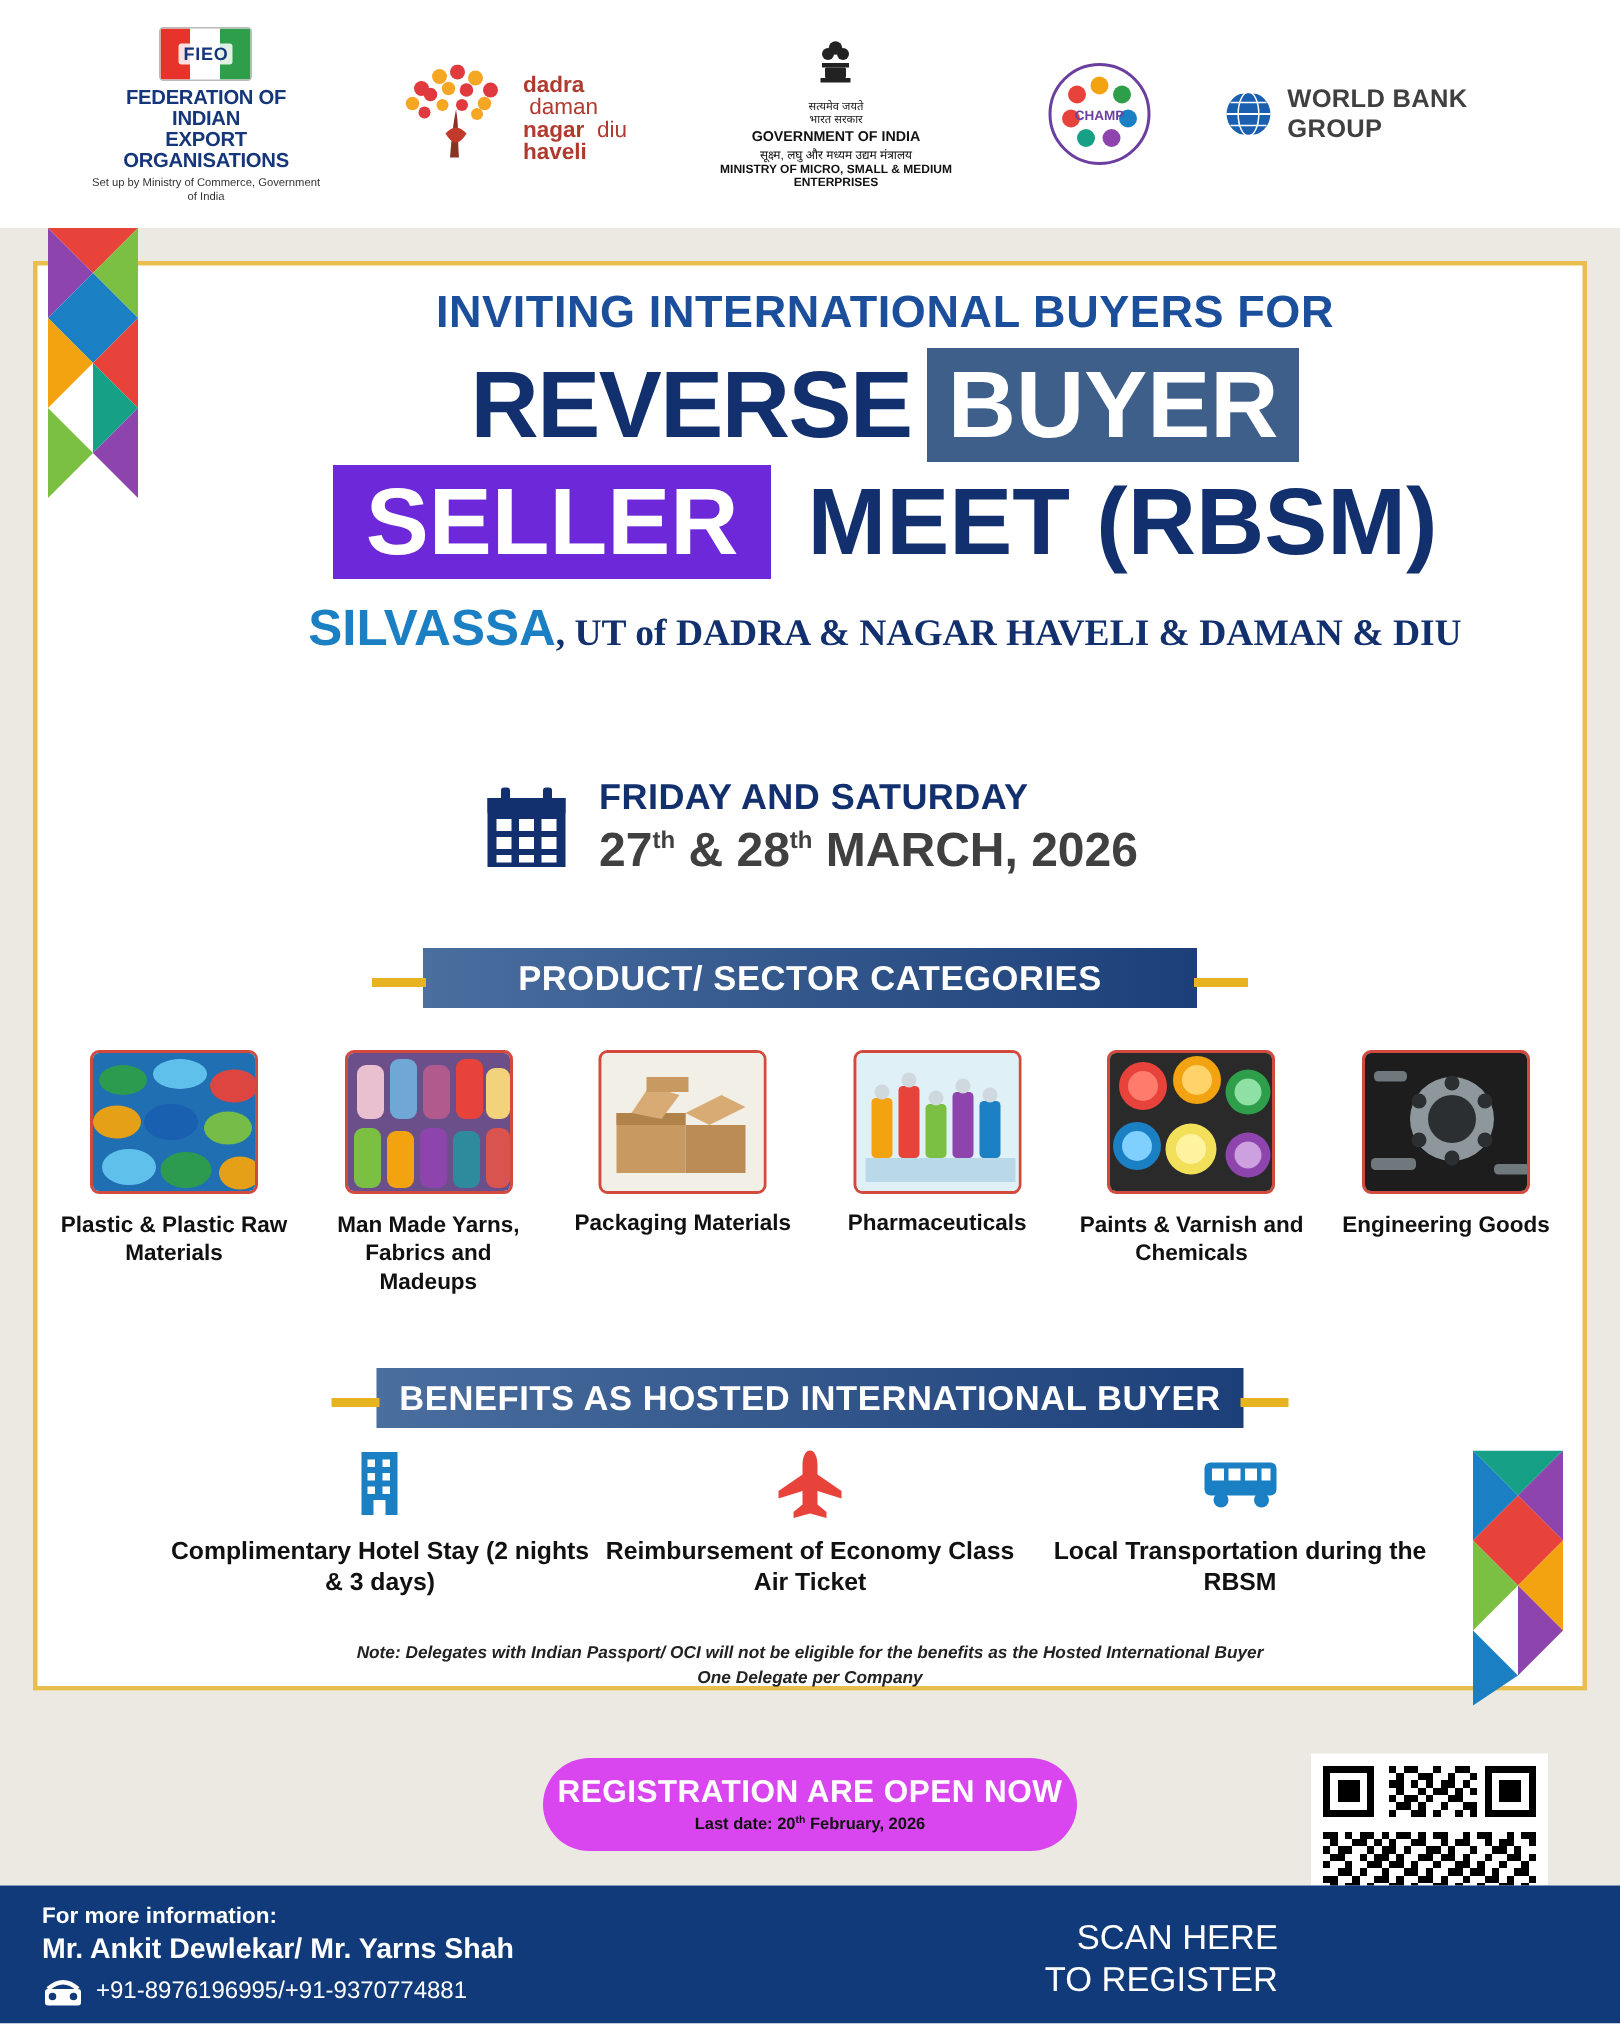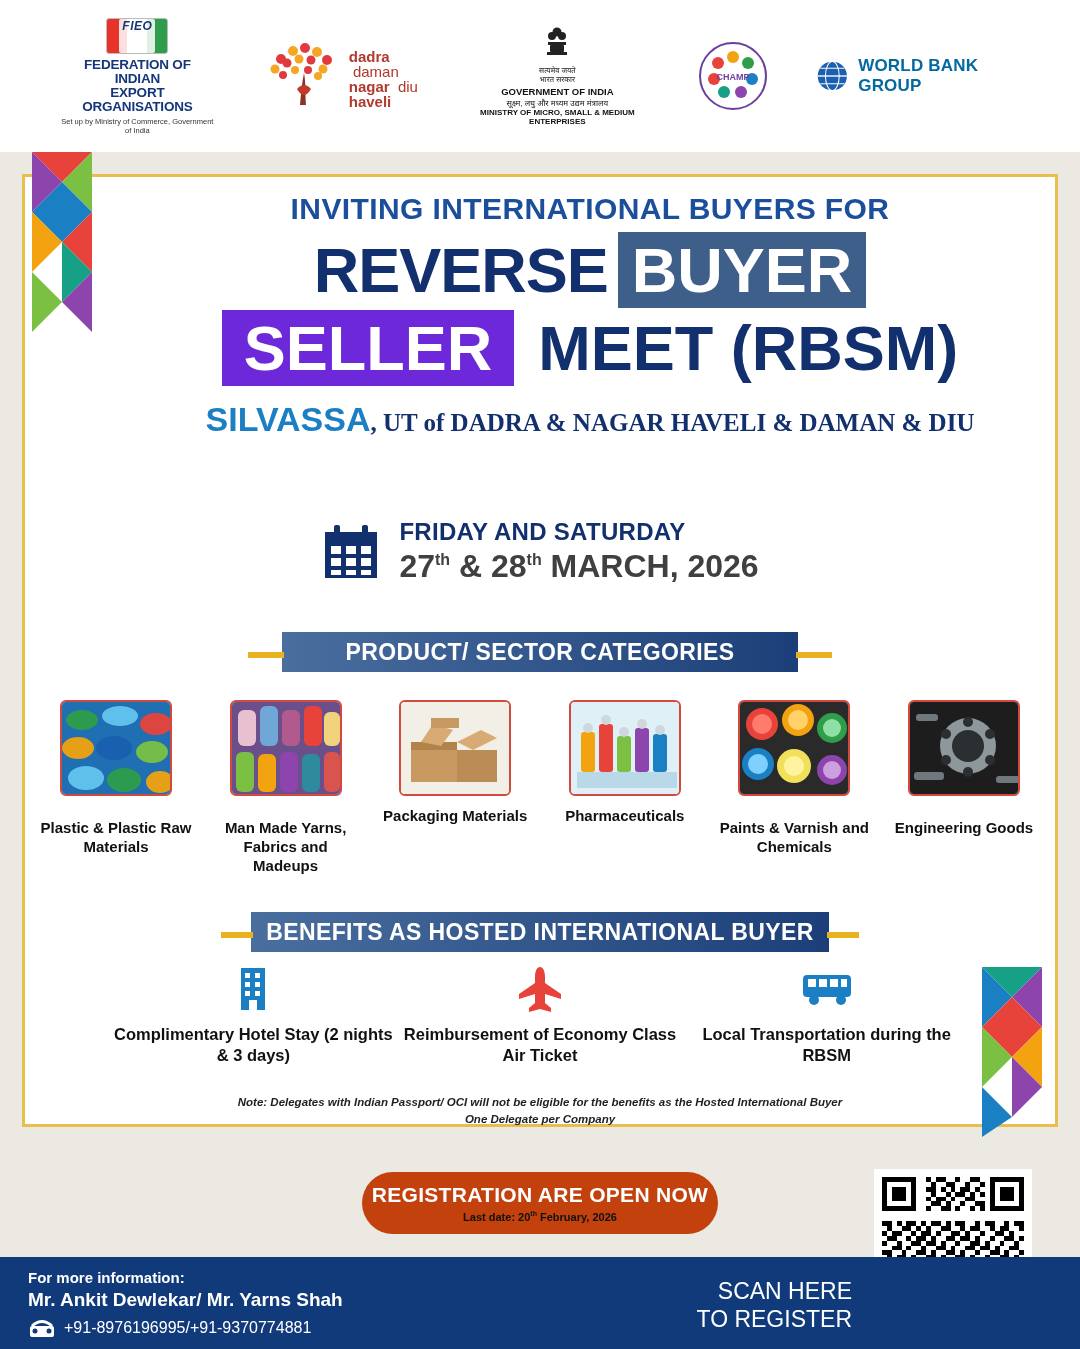--- a/index.html
+++ b/index.html
@@ -22,23 +22,22 @@
     padding: 0 60px;
     background: #ffffff;
   }
   .logo-block { display:flex; flex-direction:column; align-items:center; justify-content:center; }
 
   
   .fieo-mark {
     width: 62px; height: 36px; border-radius:3px;
     background: linear-gradient(90deg,#e8332a 0 33%, #ffffff 33% 66%, #2e9e4a 66% 100%);
     border: 1px solid #bbb;
-    display:flex; justify-content:center;
+    display:flex; align-items:center; justify-content:center;
     position: relative;
-    font-style: italic;
   }
   .fieo-mark span {
     font-size: 12px; font-weight: bold; color:#16367a; letter-spacing:0.5px;
     background: rgba(255,255,255,0.85); padding: 0 3px; border-radius: 2px;
   }
   .fieo-text { margin-top:4px; text-align:center; }
   .fieo-text .l1 { color:#16367a; font-weight:bold; font-size:13.5px; line-height:14px; letter-spacing:-0.2px;}
   .fieo-text .l2 { color:#333; font-size:7.5px; margin-top:3px; }
 
   
@@ -59,21 +58,21 @@
   .emblem-block .t3 { font-size:8px; font-weight:bold; color:#111;}
 
   
   .champ {
     width: 74px; height: 74px; position:relative;
   }
 
   
   .wb { display:flex; align-items:center; gap:10px;}
   .wb-globe { width:38px; height:38px; }
-  .wb-text { font-size:17px; font-weight:bold; color:#0369a1; letter-spacing:0.2px;}
+  .wb-text { font-size:17px; font-weight:bold; color:#404040; letter-spacing:0.2px;}
 
   
   .poster {
     position:absolute; top:152px; left:0; width:1080px; height:1105px;
     background:#ece9e2;
     overflow:hidden;
   }
   .inner-frame {
     position:absolute; top:22px; left:22px; right:22px; bottom:130px;
     background:#ffffff;
@@ -150,21 +149,21 @@
   .cats {
     position:absolute; top:548px; left:40px; width:1000px;
     display:flex; justify-content:space-between; align-items:flex-start;
   }
   .cat { width:152px; display:flex; flex-direction:column; align-items:center;}
   .cat .thumb {
     width:112px; height:96px; border:2px solid #d24a3d; border-radius:6px;
     overflow:hidden; position:relative;
   }
   .cat .label {
-    margin-top:22px; text-align:center; color:#111; font-weight:bold; font-size:15px; line-height:19px;
+    margin-top:11px; text-align:center; color:#111; font-weight:bold; font-size:15px; line-height:19px;
   }
   .cat.c3 .thumb, .cat.c4 .thumb { margin-top: 0; }
   .cat.c3 .label, .cat.c4 .label { margin-top:10px; }
 
   
   .benefits {
     position:absolute; top:812px; left:110px; width:860px;
     display:flex; justify-content:space-between;
   }
   .benefit { width:290px; text-align:center; }
@@ -172,21 +171,21 @@
   .benefit .btxt { margin-top:10px; font-weight:bold; font-size:16.5px; color:#111; line-height:21px;}
 
   .note {
     position:absolute; top:942px; left:0; width:1080px; text-align:center;
     font-size:11.5px; font-style:italic; color:#222; line-height:17px; font-weight:bold;
   }
 
   
   .reg-pill {
     position:absolute; top:1020px; left:50%; transform:translateX(-50%);
-    width:356px; height:62px; border-radius:32px; background:#c2410c;
+    width:356px; height:62px; border-radius:32px; background:#d946ef;
     display:flex; flex-direction:column; align-items:center; justify-content:center;
   }
   .reg-pill .r1 { color:#ffffff; font-weight:bold; font-size:21px; letter-spacing:0.3px;}
   .reg-pill .r2 { color:#111; font-weight:bold; font-size:11px; margin-top:3px;}
   .reg-pill .r2 sup { font-size:7px;}
 
   
   .qr-card {
     position:absolute; top:1017px; right:48px; width:158px; height:158px;
     background:#ffffff; display:flex; align-items:center; justify-content:center;

